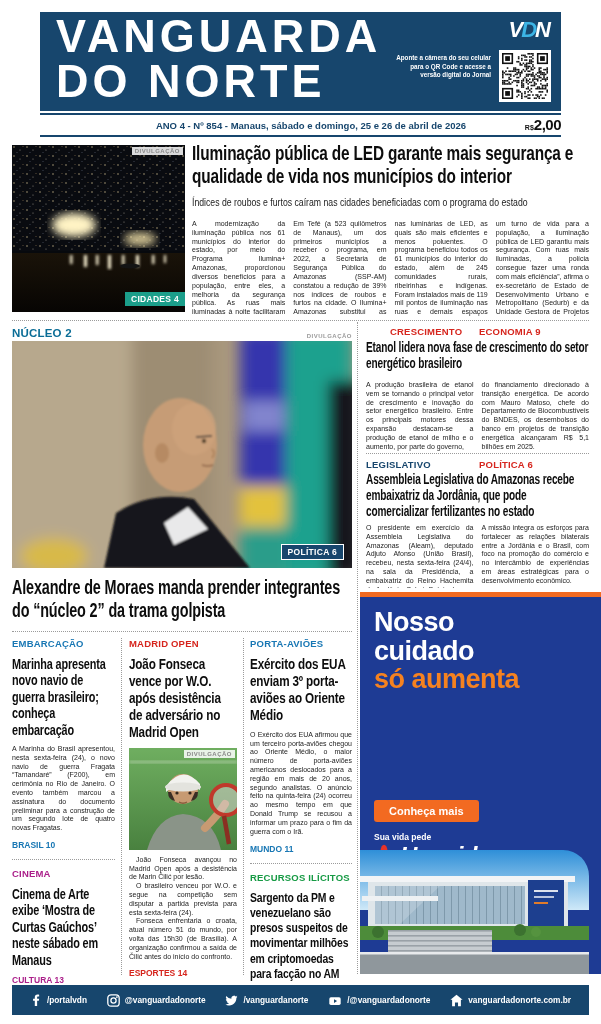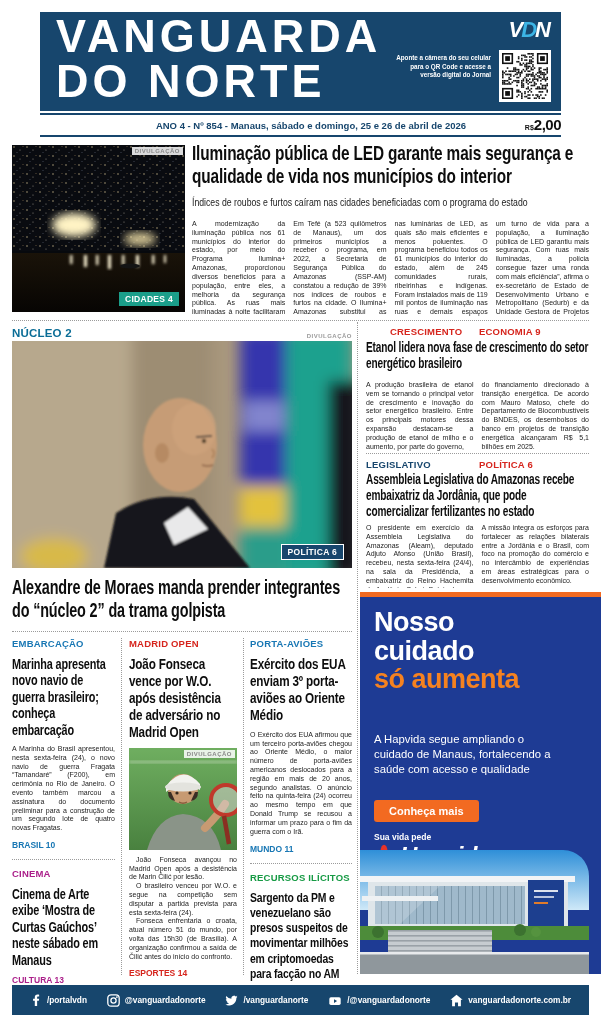--- a/index.html
+++ b/index.html
@@ -407,21 +407,21 @@
         <rect x="96" y="110" width="3" height="14"></rect>
           <rect x="110" y="110" width="2.4" height="10"></rect>
         <rect x="124" y="110" width="3" height="12"></rect>
           <rect x="140" y="110" width="2.4" height="9"></rect>
         <rect x="58" y="110" width="2.4" height="9"></rect>
           <rect x="152" y="110" width="2" height="8"></rect>
       </g>
       <ellipse cx="118" cy="121" rx="10" ry="2.5" fill="#141414"></ellipse>
     </svg>
     <span class="credit-in">DIVULGAÇÃO</span>
-    <span class="chip bg-teal" style="right:6px; bottom:6px;">CIDADES 4</span>
+    <span class="chip bg-teal" style="right:0; bottom:6px;">CIDADES 4</span>
   </div>
 
   <div style="position:absolute; left:192px; top:142px;">
     <div class="headline" style="width:529px; font-size:20.5px; line-height:1.12; transform:scaleX(.75);">Iluminação pública de LED garante mais segurança e qualidade de vida nos municípios do interior</div>
     <div style="width:516px; font-size:11.3px; color:#222; margin-top:8px; transform:scaleX(.77); transform-origin:0 0;">Índices de roubos e furtos caíram nas cidades beneficiadas com o programa do estado</div>
   </div>
   <div class="cols" style="position:absolute; left:192px; top:220px; width:397px; height:96px; overflow:hidden;">
     <div class="copy">A modernização da iluminação pública nos 61 municípios do interior do estado, por meio do Programa Ilumina+ Amazonas, proporcionou diversos benefícios para a população, entre eles, a melhoria da segurança pública. As ruas mais iluminadas à noite facilitaram a ronda policial e inibiram a ação de bandidos, ajudando a reduzir roubos e furtos.</div>
     <div class="copy">Em Tefé (a 523 quilômetros de Manaus), um dos primeiros municípios a receber o programa, em 2022, a Secretaria de Segurança Pública do Amazonas (SSP-AM) constatou a redução de 39% nos índices de roubos e furtos na cidade. O Ilumina+ Amazonas substitui as lâmpadas de vapor de sódio, mercúrio e mistas por moder-</div>
     <div class="copy">nas luminárias de LED, as quais são mais eficientes e menos poluentes. O programa beneficiou todos os 61 municípios do interior do estado, além de 245 comunidades rurais, ribeirinhas e indígenas. Foram instalados mais de 119 mil pontos de iluminação nas ruas e demais espaços públicos das cidades. “Além de proporcionar mais</div>
@@ -489,21 +489,20 @@
     <div class="copy">A missão integra os esforços para fortalecer as relações bilaterais entre a Jordânia e o Brasil, com foco na promoção do comércio e no intercâmbio de experiências em áreas estratégicas para o desenvolvimento econômico.</div>
   </div>
 
   <div class="ad">
     <div class="ad-topbar"></div>
     <div class="ad-title">
       <div>Nosso</div>
       <div>cuidado</div>
       <div class="accent">só aumenta</div>
     </div>
-    <div class="ad-body">A Hapvida segue ampliando o cuidado de Manaus, fortalecendo a saúde com acesso e qualidade</div>
     <button class="ad-cta">Conheça mais</button>
     <div class="ad-tagline">Sua vida pede</div>
     <div class="ad-brand">
       <svg width="24" height="24" viewBox="0 0 24 24">
         <g transform="translate(12,13)">
           <ellipse cx="0" cy="-6" rx="3.4" ry="6.2" fill="#e63329"></ellipse>
           <ellipse cx="0" cy="-6" rx="3.4" ry="6.2" fill="#f58220" transform="rotate(72)"></ellipse>
           <ellipse cx="0" cy="-6" rx="3.4" ry="6.2" fill="#f9b000" transform="rotate(144)"></ellipse>
           <ellipse cx="0" cy="-6" rx="3.4" ry="6.2" fill="#d63384" transform="rotate(216)"></ellipse>
           <ellipse cx="0" cy="-6" rx="3.4" ry="6.2" fill="#ef4b23" transform="rotate(288)"></ellipse>

